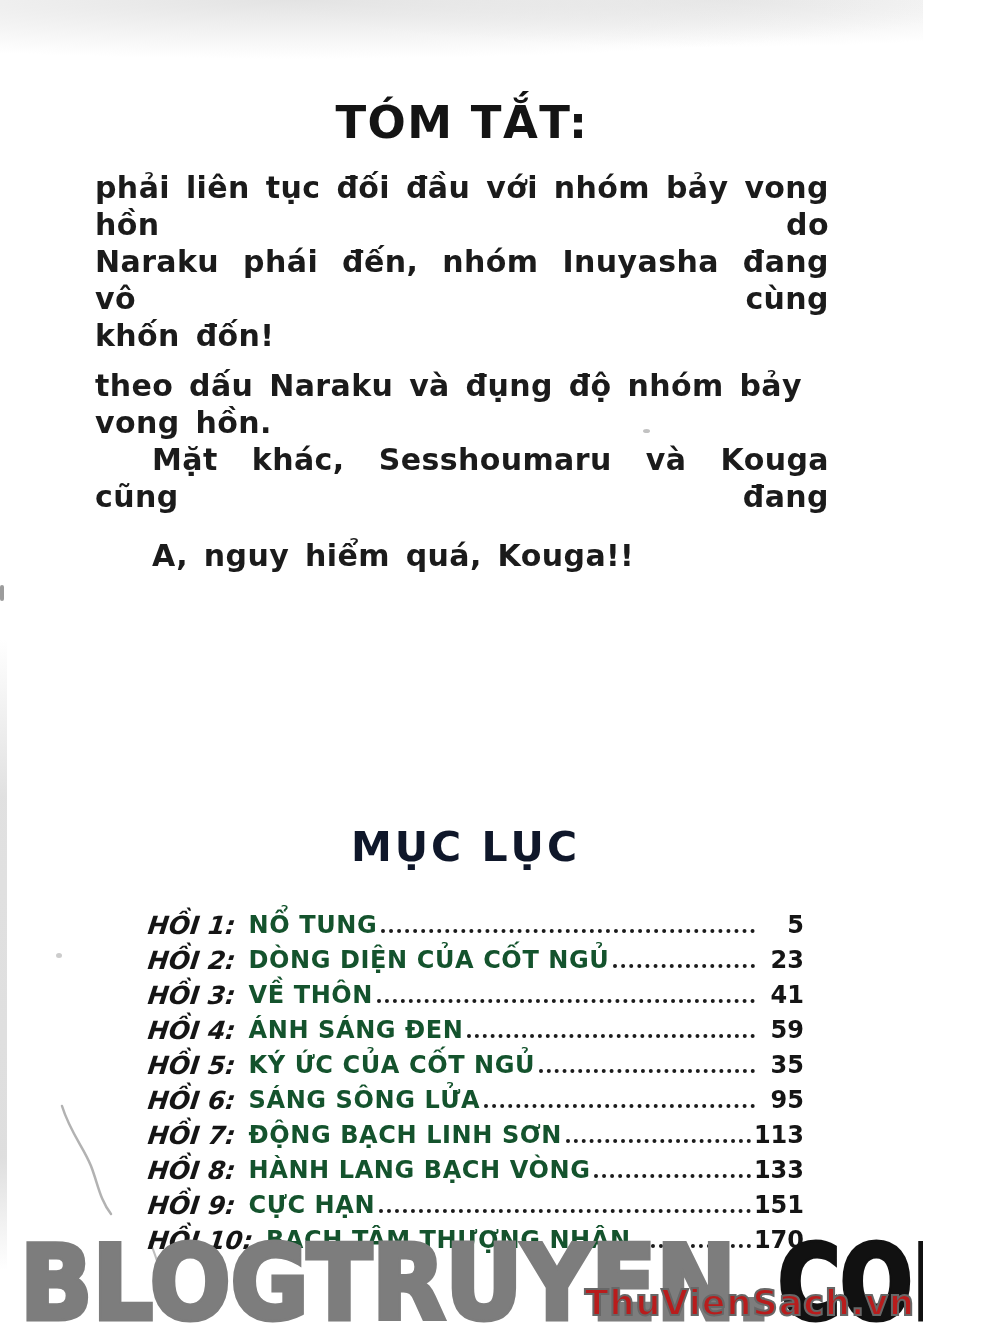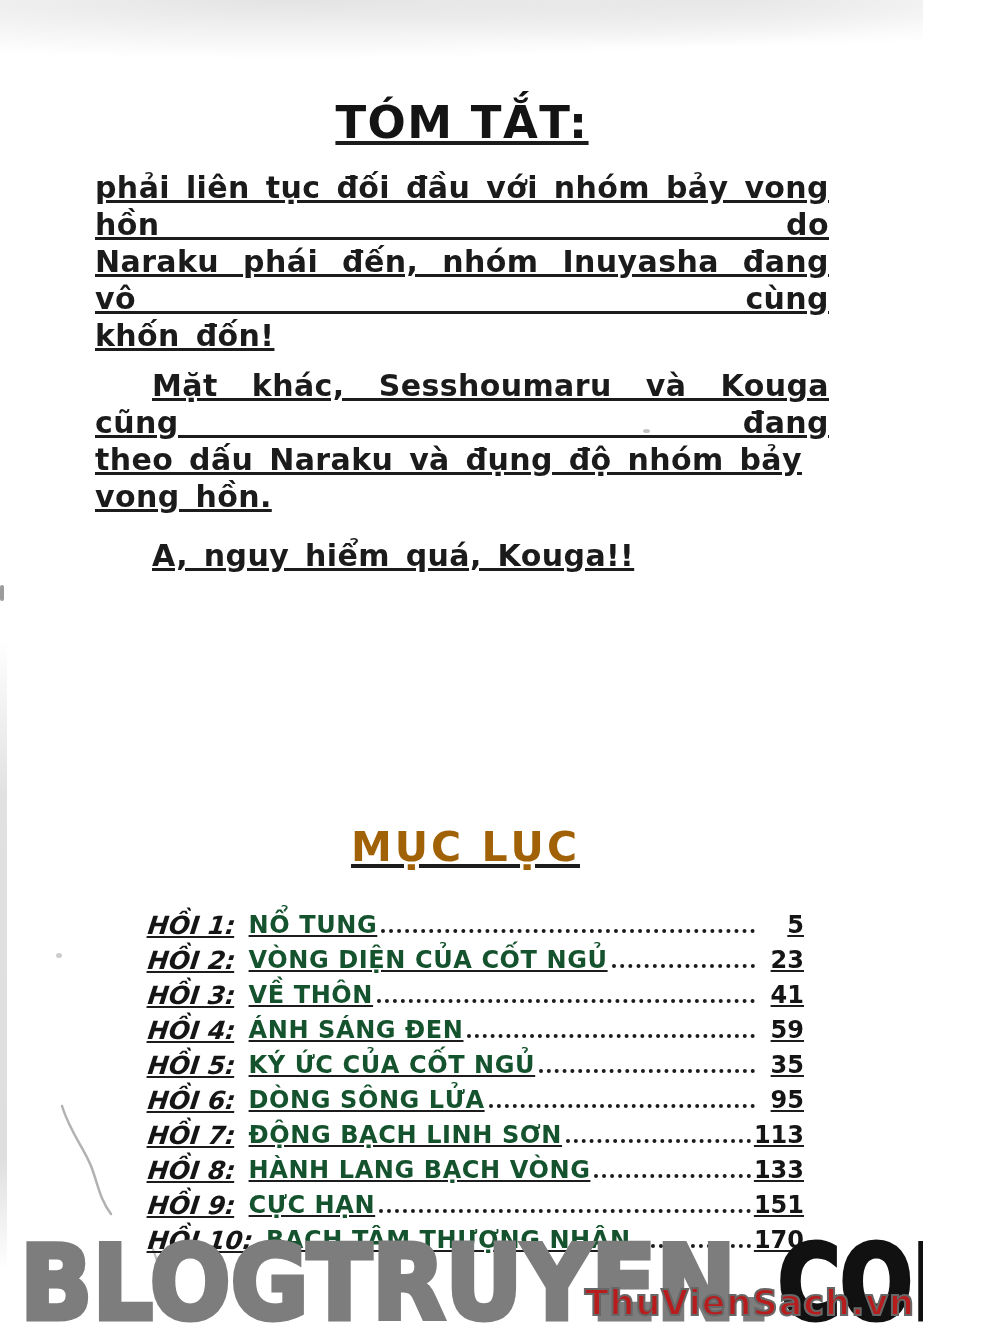--- a/index.html
+++ b/index.html
@@ -4,21 +4,20 @@
 <style>
   html,body { margin:0; padding:0; background:#ffffff; }
   .page {
     position: relative;
     width: 923px;
     height: 1328px;
     background: #ffffff;
     overflow: hidden;
     font-family: "DejaVu Sans", sans-serif;
     color: #1c1c1c;
-    text-decoration: underline;
   }
   
   .top-shade {
     position: absolute; top: 0; left: 0; right: 0; height: 95px;
     background:
       radial-gradient(120% 100% at 32% 0%, #e3e3e3 0%, rgba(255,255,255,0) 62%),
       radial-gradient(85% 90% at 78% 0%, #e9e9e9 0%, rgba(255,255,255,0) 55%);
     pointer-events: none;
   }
   .left-shade {
@@ -46,21 +45,21 @@
     letter-spacing: 0.4px; word-spacing: 5px; color: #1b1b1b;
   }
   .just { text-align: justify; text-align-last: justify; }
   .indent { text-indent: 57px; }
 
   
   .toc { position: relative; }
   .toc-title {
     margin: 249px 36px 0 0;
     font-size: 41px; line-height: 48px; font-weight: bold;
-    text-align: center; letter-spacing: 3px; color:#a16207;padding-left:44px;
+    text-align: center; letter-spacing: 3px; color:#0f172a;padding-left:44px;
   }
   .toc-rows { margin: 42px 119px 0 148px; }
   .toc-row {
     display: flex; align-items: flex-end;
     margin-bottom: 10px; font-size: 24px; line-height: 25px;
   }
   .chap {
     display: inline-block;
     font-style: italic; font-weight: bold;
     transform: skewX(-7deg);
@@ -103,42 +102,42 @@
   <div class="summary">
     <h1 class="summary-title">TÓM TẮT:</h1>
 
     <div class="para p1">
       <div class="bodyline just">phải liên tục đối đầu với nhóm bảy vong hồn do</div>
       <div class="bodyline just">Naraku phái đến, nhóm Inuyasha đang vô cùng</div>
       <div class="bodyline">khốn đốn!</div>
     </div>
 
     <div class="para p2">
+      <div class="bodyline">theo dấu Naraku và đụng độ nhóm bảy vong hồn.</div>
       <div class="bodyline just indent">Mặt khác, Sesshoumaru và Kouga cũng đang</div>
-      <div class="bodyline">theo dấu Naraku và đụng độ nhóm bảy vong hồn.</div>
     </div>
 
     <div class="para p3">
       <div class="bodyline indent">A, nguy hiểm quá, Kouga!!</div>
     </div>
   </div>
 
   <div class="toc">
     <h2 class="toc-title">MỤC LỤC</h2>
 
     <div class="toc-rows">
       <div class="toc-row">
         <span class="chap">HỒI 1:</span>
         <span class="ttl">NỔ TUNG</span>
         <span class="dots"></span>
         <span class="pg">5</span>
       </div>
       <div class="toc-row">
         <span class="chap">HỒI 2:</span>
-        <span class="ttl">VÒNG DIỆN CỦA CỐT NGỦ</span>
+        <span class="ttl">DÒNG DIỆN CỦA CỐT NGỦ</span>
         <span class="dots"></span>
         <span class="pg">23</span>
       </div>
       <div class="toc-row">
         <span class="chap">HỒI 3:</span>
         <span class="ttl">VỀ THÔN</span>
         <span class="dots"></span>
         <span class="pg">41</span>
       </div>
       <div class="toc-row">
@@ -148,21 +147,21 @@
         <span class="pg">59</span>
       </div>
       <div class="toc-row">
         <span class="chap">HỒI 5:</span>
         <span class="ttl">KÝ ỨC CỦA CỐT NGỦ</span>
         <span class="dots"></span>
         <span class="pg">35</span>
       </div>
       <div class="toc-row">
         <span class="chap">HỒI 6:</span>
-        <span class="ttl">DÒNG SÔNG LỬA</span>
+        <span class="ttl">SÁNG SÔNG LỬA</span>
         <span class="dots"></span>
         <span class="pg">95</span>
       </div>
       <div class="toc-row">
         <span class="chap">HỒI 7:</span>
         <span class="ttl">ĐỘNG BẠCH LINH SƠN</span>
         <span class="dots"></span>
         <span class="pg">113</span>
       </div>
       <div class="toc-row">

